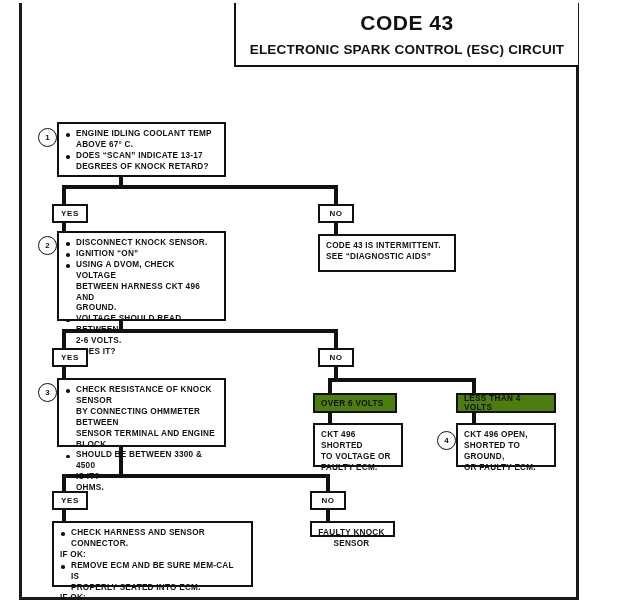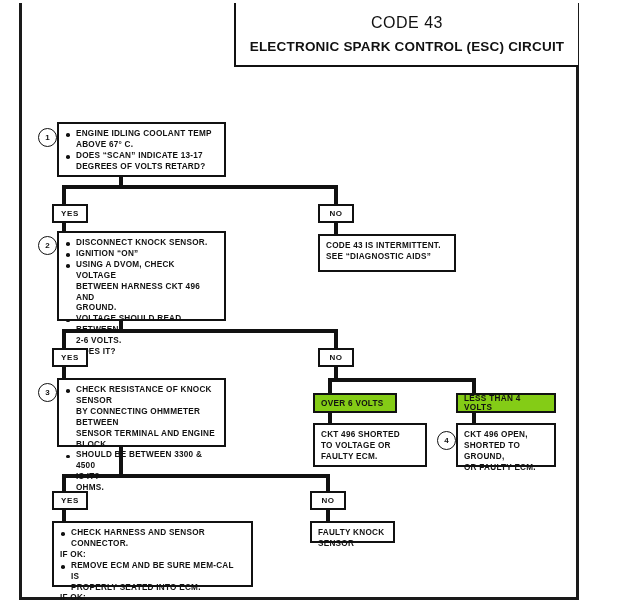--- a/index.html
+++ b/index.html
@@ -15,40 +15,40 @@
   .frame-right{position:absolute;left:576px;top:3px;width:3px;height:597px;background:#1a1a1a;}
   .frame-bottom{position:absolute;left:19px;top:597px;width:560px;height:3px;background:#1a1a1a;}
 
   
   .title-box{
     position:absolute;left:234px;top:3px;width:344px;height:64px;
     border:2px solid #111;border-top:none;border-right:none;
     box-sizing:border-box;background:#fff;
     display:flex;flex-direction:column;align-items:center;justify-content:center;
   }
-  .title-main{font-size:16px;font-weight:normal;letter-spacing:.5px;line-height:1.2;}
+  .title-main{font-size:21px;font-weight:bold;letter-spacing:.5px;line-height:1.2;}
   .title-sub{font-size:13.5px;font-weight:bold;letter-spacing:.2px;margin-top:6px;line-height:1.2;}
 
   
   .box{
     position:absolute;box-sizing:border-box;background:#fff;
     border:2px solid #111;
     font-size:8.2px;font-weight:bold;letter-spacing:.25px;line-height:1.33;
     padding:5px 8px 4px 6px;
   }
 
   
   .tag{
     position:absolute;box-sizing:border-box;background:#fff;border:2px solid #111;
     width:36px;height:19px;display:flex;align-items:center;justify-content:center;
     font-size:8px;font-weight:bold;letter-spacing:.6px;
   }
   
   .plate{
-    position:absolute;box-sizing:border-box;background:#84cc16;border:2px solid #111;
+    position:absolute;box-sizing:border-box;background:#4d7c0f;border:2px solid #111;
     height:20px;display:flex;align-items:center;
     padding:0 6px;font-size:8.2px;font-weight:bold;letter-spacing:.3px;
   }
 
   
   .circle{
     position:absolute;width:17px;height:17px;border-radius:50%;
     border:1.4px solid #111;background:#fff;
     display:flex;align-items:center;justify-content:center;
     font-size:8px;font-weight:bold;
@@ -108,21 +108,21 @@
   <div class="v" style="left:326px;top:474px;height:18px;"></div>
   <div class="v" style="left:62px;top:510px;height:12px;"></div>
   <div class="v" style="left:326px;top:510px;height:12px;"></div>
 
   <div class="circle" style="left:38px;top:128px;">1</div>
   <div class="box" style="left:57px;top:122px;width:169px;height:55px;">
     <ul class="bl">
       <li class="b">ENGINE IDLING COOLANT TEMP</li>
       <li class="cont">ABOVE 67° C.</li>
       <li class="b">DOES “SCAN” INDICATE 13-17</li>
-      <li class="cont">DEGREES OF VOLTS RETARD?</li>
+      <li class="cont">DEGREES OF KNOCK RETARD?</li>
     </ul>
   </div>
 
   <div class="tag" style="left:52px;top:204px;">YES</div>
   <div class="tag" style="left:318px;top:204px;">NO</div>
 
   <div class="box" style="left:318px;top:234px;width:138px;height:38px;">
     <ul class="bl">
       <li class="nb">CODE 43 IS INTERMITTENT.</li>
       <li class="nb">SEE “DIAGNOSTIC AIDS”</li>
@@ -142,21 +142,21 @@
       <li class="cont">DOES IT?</li>
     </ul>
   </div>
 
   <div class="tag" style="left:52px;top:348px;">YES</div>
   <div class="tag" style="left:318px;top:348px;">NO</div>
 
   <div class="plate" style="left:313px;top:393px;width:84px;">OVER 6 VOLTS</div>
   <div class="plate" style="left:456px;top:393px;width:100px;">LESS THAN 4 VOLTS</div>
 
-  <div class="box" style="left:313px;top:423px;width:114px;height:44px;">
+  <div class="box" style="left:313px;top:423px;width:90px;height:44px;">
     <ul class="bl">
       <li class="nb">CKT 496 SHORTED</li>
       <li class="nb">TO VOLTAGE OR</li>
       <li class="nb">FAULTY ECM.</li>
     </ul>
   </div>
 
   <div class="circle" style="left:437px;top:431px;">4</div>
   <div class="box" style="left:456px;top:423px;width:100px;height:44px;">
     <ul class="bl">
@@ -174,21 +174,21 @@
       <li class="cont">SENSOR TERMINAL AND ENGINE BLOCK</li>
       <li class="b">SHOULD BE BETWEEN 3300 &amp; 4500</li>
       <li class="cont">IS IT?</li>
       <li class="cont">OHMS.</li>
     </ul>
   </div>
 
   <div class="tag" style="left:52px;top:491px;">YES</div>
   <div class="tag" style="left:310px;top:491px;">NO</div>
 
-  <div class="box" style="left:310px;top:521px;width:85px;height:22px;">
+  <div class="box" style="left:310px;top:521px;width:85px;height:16px;text-align:center;">
     <ul class="bl">
       <li class="nb">FAULTY KNOCK</li>
       <li class="nb">SENSOR</li>
     </ul>
   </div>
 
   <div class="box" style="left:52px;top:521px;width:201px;height:66px;">
     <ul class="bl">
       <li class="b">CHECK HARNESS AND SENSOR CONNECTOR.</li>
       <li class="nb">IF OK:</li>

